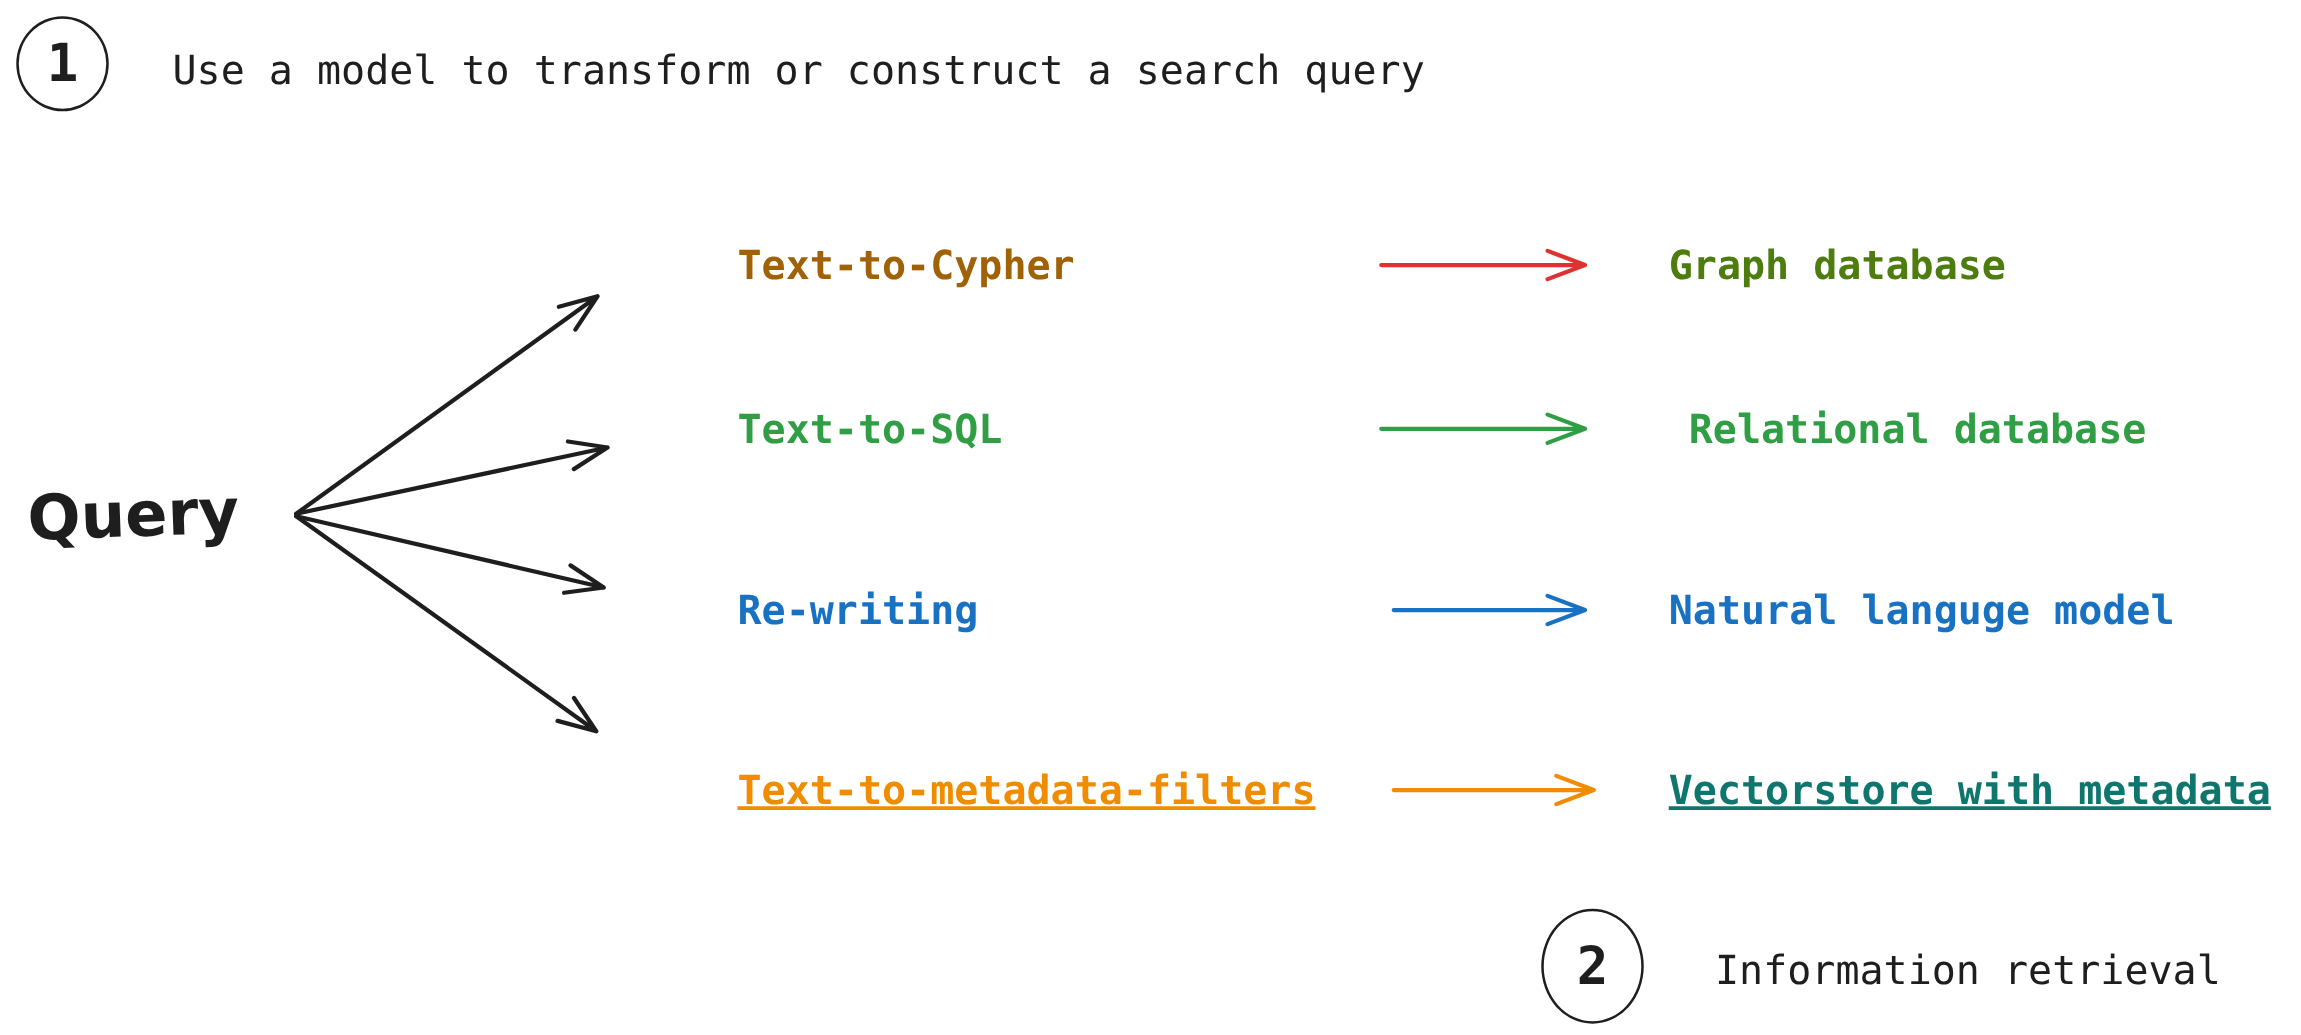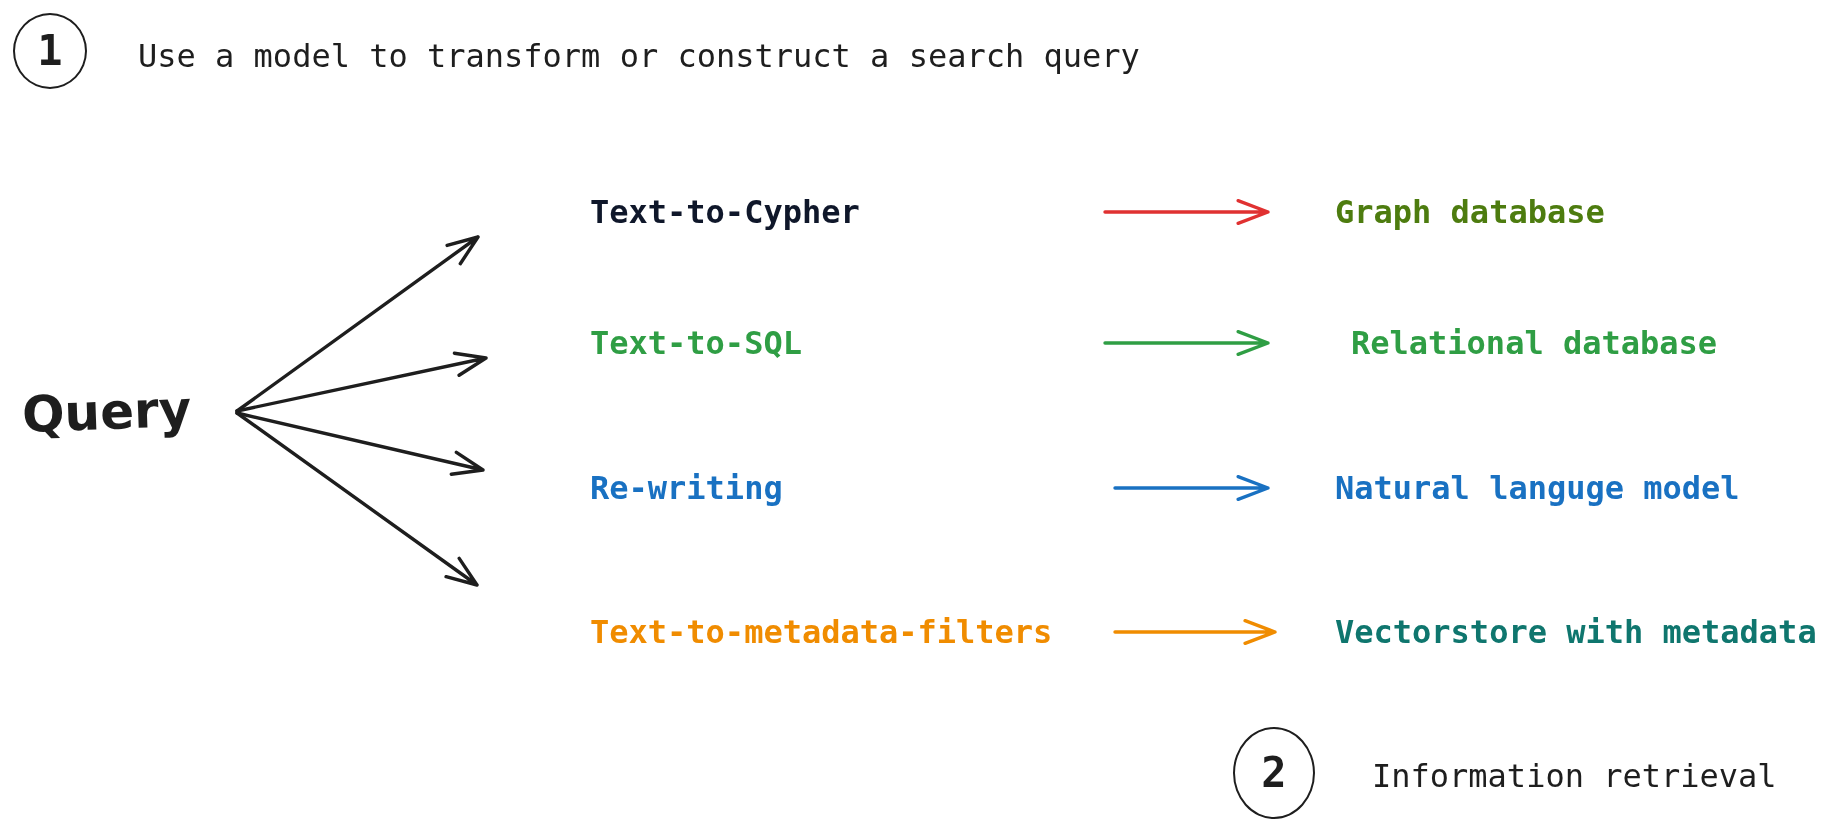--- a/index.html
+++ b/index.html
@@ -38,21 +38,21 @@
     transform: translateY(-50%) rotate(-2deg);
   }
 
   
   .method-label, .target-label { font-size: 32px; font-weight: bold; }
   .method-label { left: 590px; }
   .target-label { left: 1335px; }
   .row1 { top: 212px; }
   .row2 { top: 343px; }
   .row3 { top: 488px; }
-  .row4 { top: 632px; }
+  .row4 { top: 632px; text-decoration: underline; }
 
   
   #arrow-layer { position: absolute; left: 0; top: 0; pointer-events: none; }
   #arrow-layer path {
     fill: none;
     stroke-width: 3.4px;
     stroke-linecap: round;
     stroke-linejoin: round;
   }
 </style>
@@ -71,21 +71,21 @@
   <path d="M1115 632 L1275 632 M1245.1 643.3 L1275 632 L1245.1 620.7" style="stroke: rgb(240, 140, 0);"></path>
 </svg>
 
 <div class="abs badge" id="step1-badge">
   <span class="badge-num">1</span>
 </div>
 <div class="abs vcenter step-label" id="step1-label">Use a model to transform or construct a search query</div>
 
 <div class="abs vcenter" id="query-label">Query</div>
 
-<div class="abs vcenter method-label row1" style="color: #0f172a;">Text-to-Cypher</div>
+<div class="abs vcenter method-label row1" style="color: #a16207;">Text-to-Cypher</div>
 <div class="abs vcenter target-label row1" style="color: #4d7c0f;">Graph database</div>
 
 <div class="abs vcenter method-label row2" style="color: rgb(47, 158, 68);">Text-to-SQL</div>
 <div class="abs vcenter target-label row2" style="color: rgb(47, 158, 68); margin-left: 16px;">Relational database</div>
 
 <div class="abs vcenter method-label row3" style="color: rgb(25, 113, 194);">Re-writing</div>
 <div class="abs vcenter target-label row3" style="color: rgb(25, 113, 194);">Natural languge model</div>
 
 <div class="abs vcenter method-label row4" style="color: rgb(240, 140, 0);">Text-to-metadata-filters</div>
 <div class="abs vcenter target-label row4" style="color: #0f766e;">Vectorstore with metadata</div>

